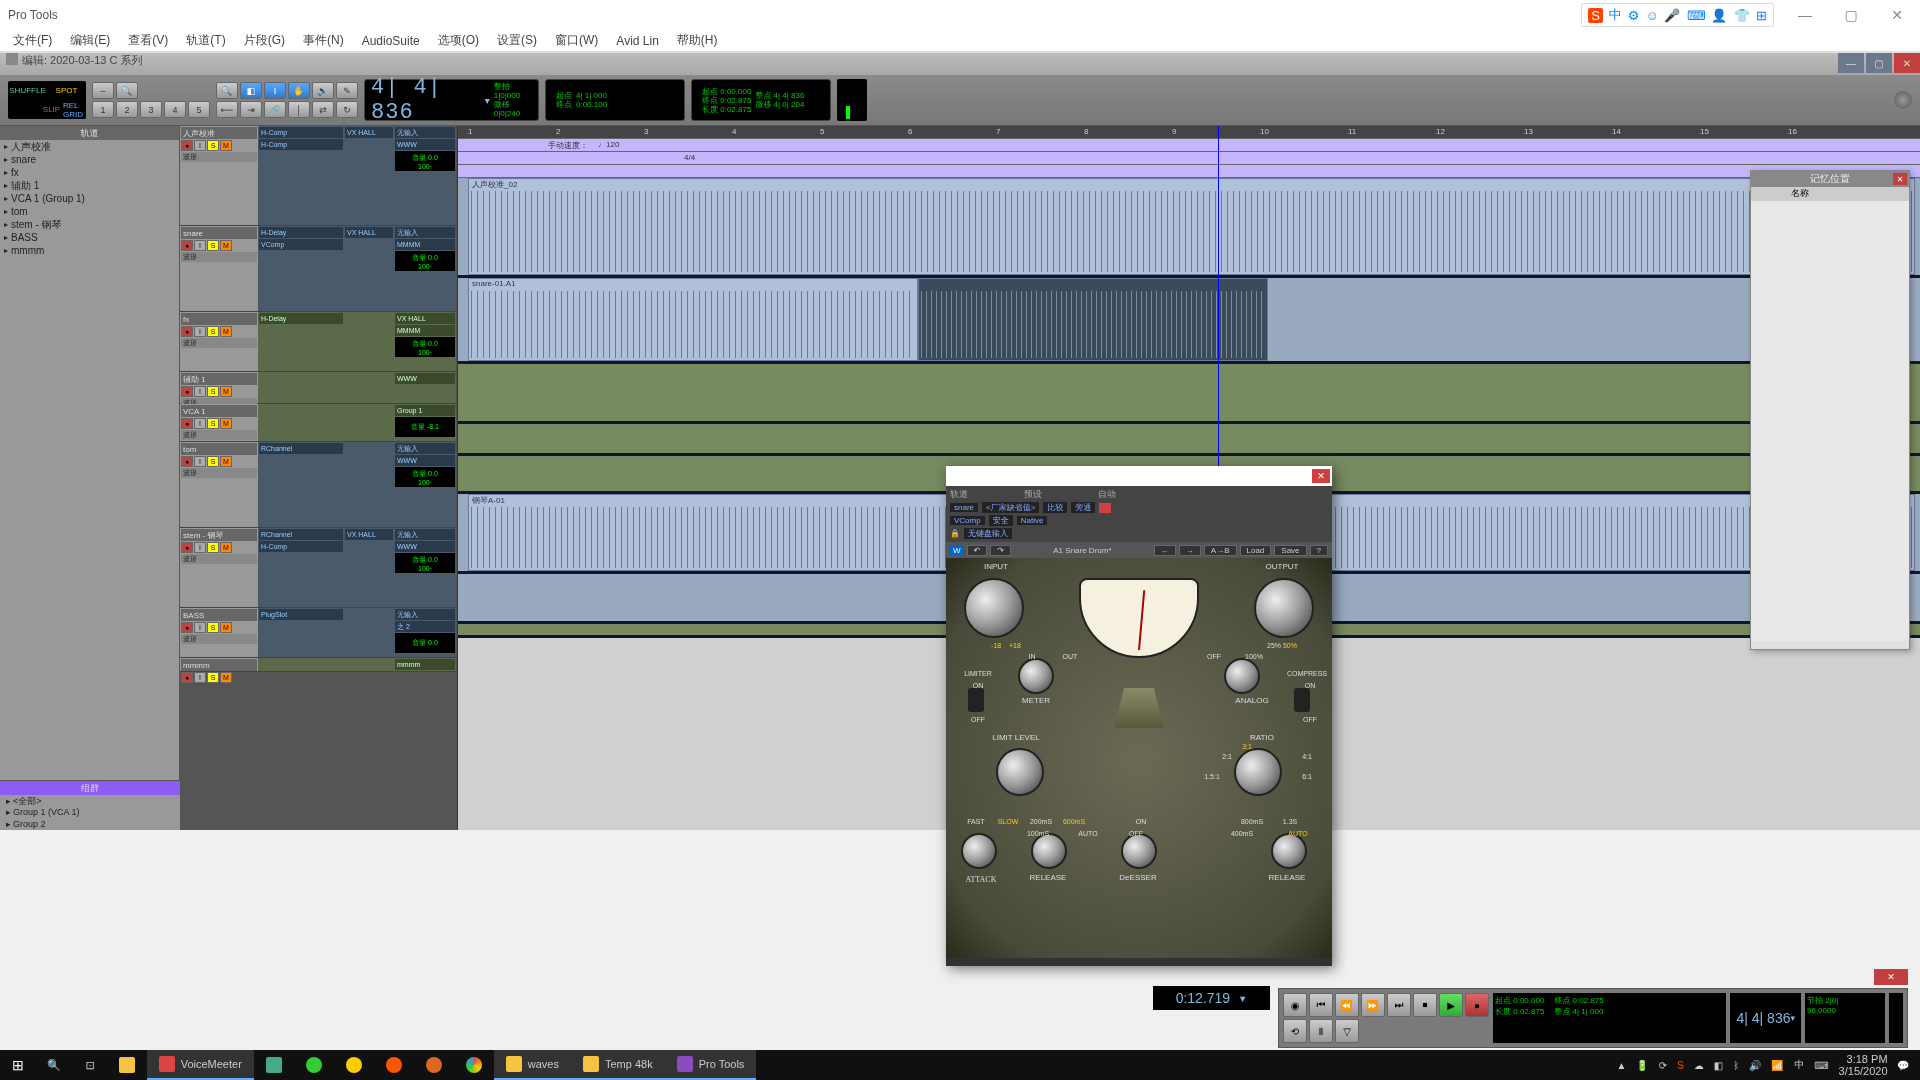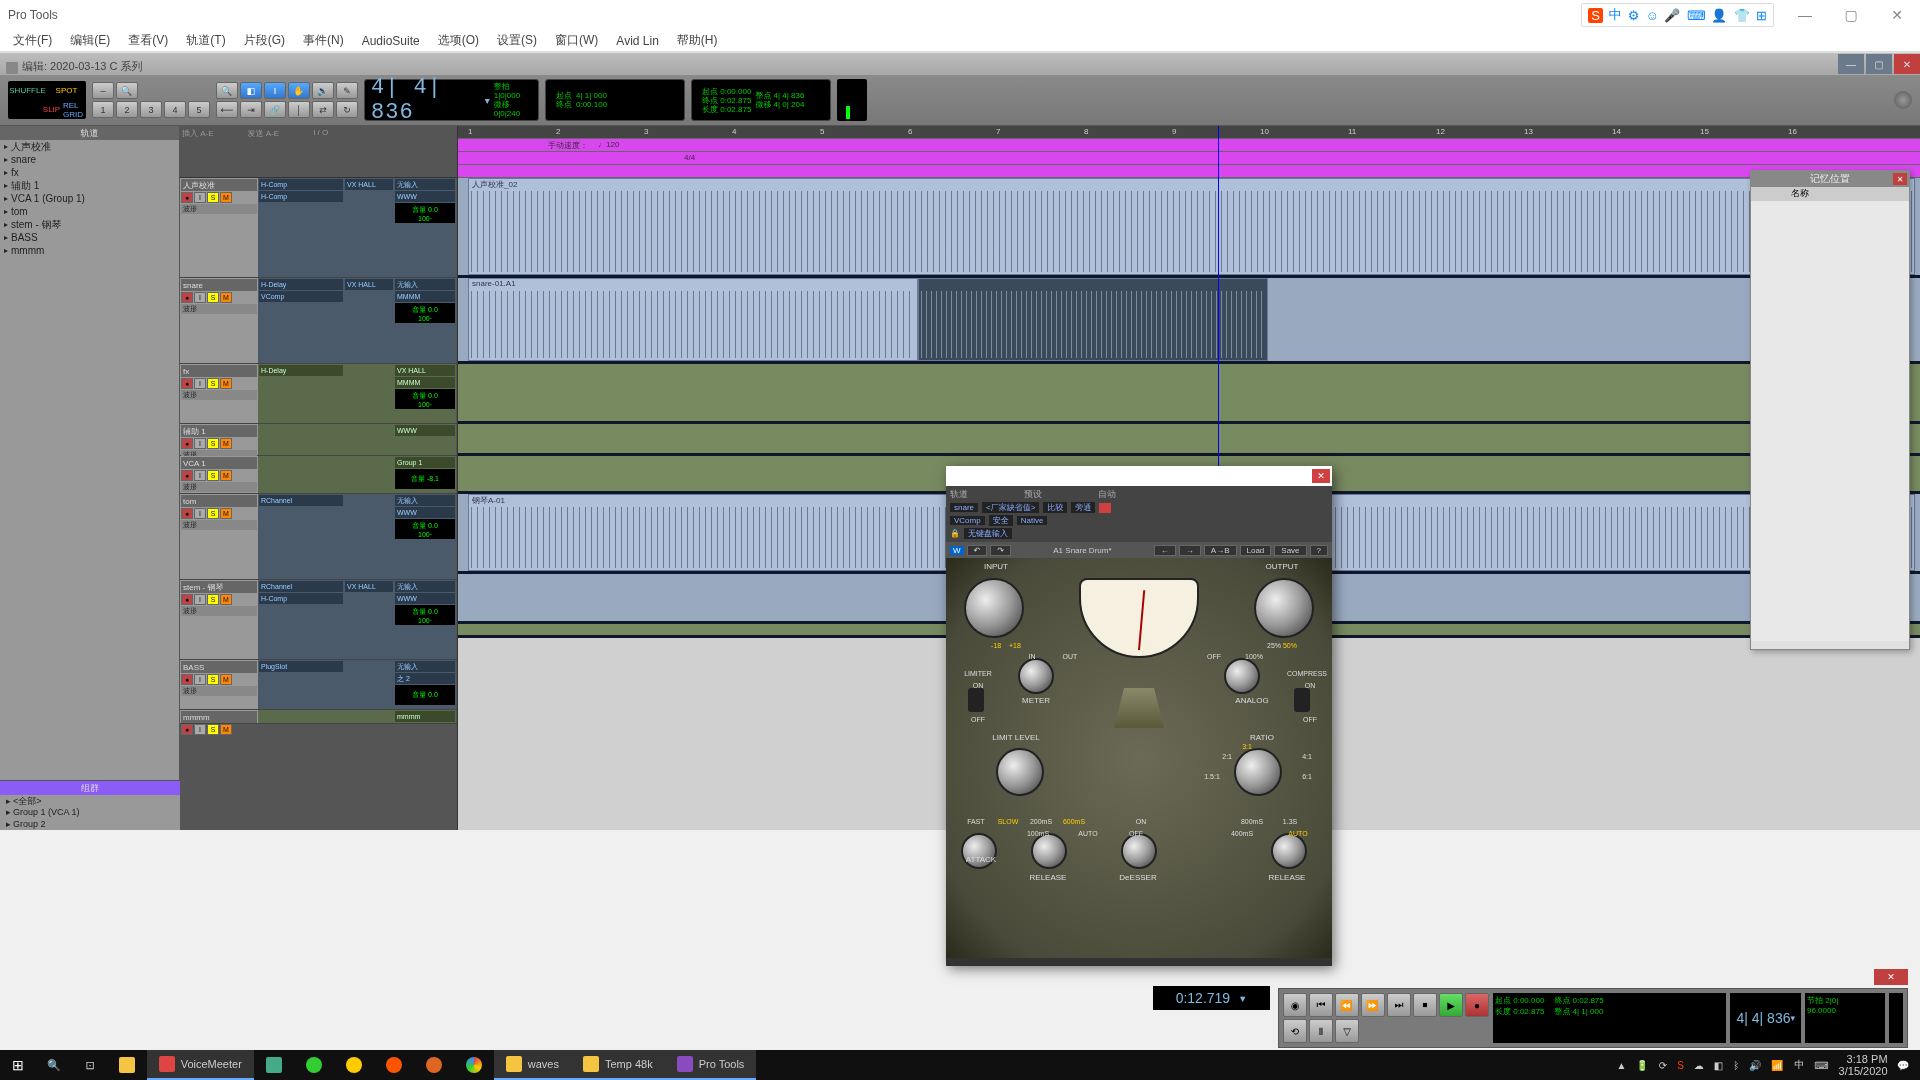--- a/index.html
+++ b/index.html
@@ -11,21 +11,21 @@
 .ime-box { display:flex; align-items:center; gap:6px; margin-right: 8px; background:#fff; border:1px solid #ddd; padding:2px 6px; border-radius:2px;}
 .ime-box span { color:#0a84ff; font-size:13px;}
 .wc-btns { display: flex; }
 .wc-btn { width: 46px; height: 30px; display: flex; align-items: center; justify-content: center; color: #888; font-size: 14px; }
 
 
 .menubar { height: 22px; background: #fff; display: flex; align-items: center; font-size: 12px; padding-left: 4px; border-bottom: 1px solid #ddd; }
 .menubar .m-item { padding: 0 9px; color: #444; }
 
 
-.sess-title { height: 22px; background: linear-gradient(#bdbdbd, #a8a8a8); display: flex; align-items: flex-end; font-size: 11px; padding-left: 6px; color: #444; border-top: 1px solid #e0e0e0; }
+.sess-title { height: 22px; background: linear-gradient(#bdbdbd, #a8a8a8); display: flex; align-items: flex-start; font-size: 11px; padding-left: 6px; color: #444; border-top: 1px solid #e0e0e0; }
 .sess-title .wc-btns { margin-left: auto; }
 .sess-title .wc-btn { height: 20px; width: 26px; background: #6a7a8a; margin-left: 2px; font-size: 10px; color:#ddd;}
 .sess-title .wc-btn.close { background:#c04040;}
 
 
 .toolbar { height: 52px; background: linear-gradient(#8a8a8a, #787878); display: flex; align-items: center; gap: 6px; padding: 0 8px; border-top: 1px solid #aaa; border-bottom: 1px solid #555; }
 .tb-mode { width: 78px; height: 38px; background: #000; border-radius: 2px; display: flex; flex-direction: column; color: #0f0; font-size: 8px; }
 .tb-mode .row { flex: 1; display: flex; }
 .tb-mode .cell { flex: 1; display: flex; align-items: center; justify-content: center; }
 .tb-mode .shuffle { color: #5c9; } .tb-mode .spot { color: #fc0; } .tb-mode .slip { color: #f44; margin-left: 32px; } .tb-mode .grid { color: #6af; }
@@ -76,21 +76,21 @@
 .th-out { width: 62px; background: #4a5a6a; padding: 1px;}
 .th-out.aux { background:#5a6a4a;}
 .th-out .slot{ height:11px; background:#2a3a4a; margin-bottom:1px; font-size:7px;color:#9cf;padding-left:2px;display:flex;align-items:center;}
 .th-out.aux .slot{ background:#3a4a2a; color:#cfc;}
 .th-out .fader { height:20px; background:#000; font-size:7px; color:#0f0; display:flex;flex-direction:column;align-items:center;justify-content:center;}
 
 
 .timeline { flex: 1; background: #d0d0d0; position: relative; overflow: hidden; }
 .ruler-area { height: 52px; background: #888; }
 .ruler-row { height: 13px; border-bottom: 1px solid #666; position: relative; font-size: 9px; color: #ddd; background:#444;}
-.ruler-row.marker{ background:#d946ef;}
+.ruler-row.marker{ background:#c4b5fd;}
 .ruler-num span{ position:absolute; top:1px; font-size:8px; color:#ccc;}
 .tracks-canvas { background: #d0d0d0; }
 .clip-row { border-bottom: 3px solid #0f172a; position: relative; background: #d0d0d0; }
 .clip-row.audio { background: #99aac0; }
 .clip-row.aux { background: #788a60; }
 .clip { position: absolute; top: 0; bottom: 0; background: #b0c0d8; border: 1px solid #6a7a9a; }
 .clip .wave { position: absolute; inset: 12px 2px 2px 2px; background: repeating-linear-gradient(90deg, #4a5a7a 0 1px, transparent 1px 6px); opacity: 0.7; }
 .clip.sel { background: #3a4a5a; }
 .clip.sel .wave { background: repeating-linear-gradient(90deg, #9ab 0 1px, transparent 1px 5px); }
 .clip .lbl { font-size:8px; color:#335; padding-left:3px; height:11px;}
@@ -280,27 +280,20 @@
       <div class="hdr">组群</div>
       <div id="groups-items">
           <div class="gb-item">▸ &lt;全部&gt;</div>
           <div class="gb-item">▸ Group 1 (VCA 1)</div>
           <div class="gb-item">▸ Group 2</div>
         </div>
     </div>
   </div>
 
   <div class="track-hdrs" id="track-hdrs">
-    <div style="height:52px;background:#555;border-bottom:1px solid #333;font-size:8px;color:#999;padding:2px;">
-      <div style="display:flex;gap:4px;">
-          <span>插入 A-E</span>
-          <span style="margin-left:30px;">发送 A-E</span>
-          <span style="margin-left:30px;">I / O</span>
-        </div>
-    </div>
   <div class="track-hdr" style="height: 100px;">
         <div class="th-name">
           <div class="nm">人声校准</div>
           <div class="btns">
             <div class="tb rec">●</div>
             <div class="tb">I</div>
             <div class="tb s">S</div>
             <div class="tb m">M</div>
           </div>
           <div class="extra">波形</div>
@@ -648,21 +641,21 @@
     <div class="klabel" style="top:195px;right:100px;font-size:7px;text-align:right;width:30px;">2:1</div>
     <div class="klabel" style="top:185px;right:70px;font-size:7px;width:30px;color:#fc0;">3:1</div>
     <div class="klabel" style="top:195px;right:10px;font-size:7px;width:30px;">4:1</div>
     <div class="klabel" style="top:215px;right:105px;font-size:7px;width:30px;">1.5:1</div>
     <div class="klabel" style="top:215px;right:10px;font-size:7px;width:30px;">6:1</div>
 
     <div class="knob sm" style="top:275px;left:15px;"></div>
     <div class="knob sm" style="top:275px;left:85px;"></div>
     <div class="knob sm" style="top:275px;left:175px;"></div>
     <div class="knob sm" style="top:275px;right:25px;"></div>
-    <div class="klabel" style="top:297px;left:5px;">ATTACK</div>
+    <div class="klabel" style="top:317px;left:5px;font-family:Liberation Serif, serif;">ATTACK</div>
     <div class="klabel" style="top:315px;left:72px;">RELEASE</div>
     <div class="klabel" style="top:315px;left:162px;">DeESSER</div>
     <div class="klabel" style="top:315px;right:15px;">RELEASE</div>
     <div class="klabel" style="top:260px;left:0px;font-size:7px;">FAST</div>
     <div class="klabel" style="top:260px;left:32px;font-size:7px;color:#fc0;">SLOW</div>
     <div class="klabel" style="top:260px;left:65px;font-size:7px;">200mS</div>
     <div class="klabel" style="top:260px;left:98px;font-size:7px;color:#fc0;">600mS</div>
     <div class="klabel" style="top:272px;left:62px;font-size:7px;">100mS</div>
     <div class="klabel" style="top:272px;left:112px;font-size:7px;">AUTO</div>
     <div class="klabel" style="top:260px;left:165px;font-size:7px;">ON</div>

